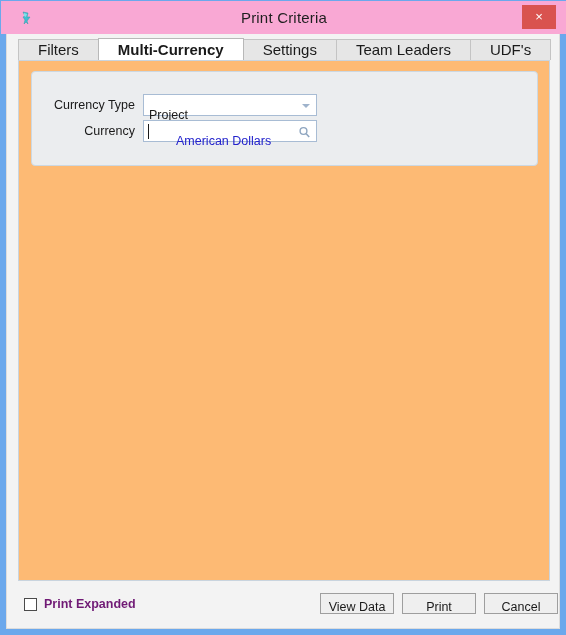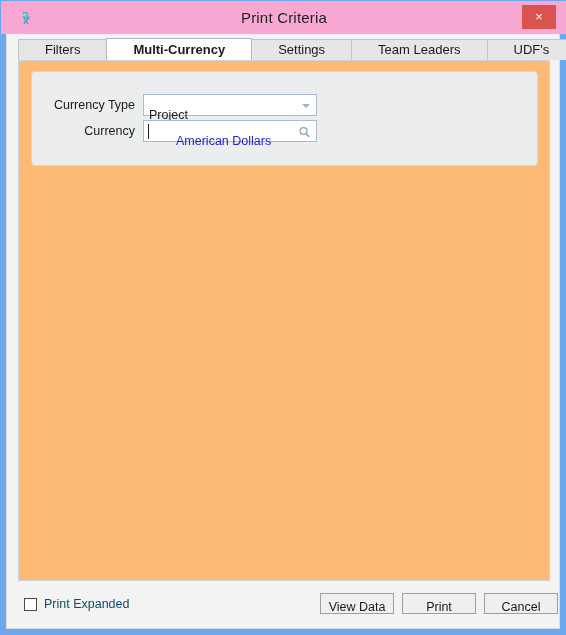--- a/index.html
+++ b/index.html
@@ -65,22 +65,22 @@
   .tabstrip {
     position: absolute;
     left: 11px; top: 33px;
     width: 532px; height: 21px;
     display: flex;
     align-items: flex-end;
   }
   .tab {
     height: 21px;
     line-height: 20px;
-    padding: 0 26px;
-    font-size: 13px;
+    padding: 0 19px;
+    font-size: 15px;
     color: #1a1a1a;
     background: #e6e6e6;
     border: 1px solid #c4c4c4;
     border-bottom: none;
     margin-right: -1px;
     cursor: pointer;
     white-space: nowrap;
   }
   .tab.active {
     background: #ffffff;
@@ -182,22 +182,23 @@
     cursor: pointer;
   }
   .chk-box {
     width: 13px; height: 13px;
     background: #ffffff;
     border: 1px solid #4a4a4a;
     margin-right: 7px;
   }
   .chk-label {
     font-size: 12.5px;
-    color: #0c4a6e;
-    white-space: nowrap;
+    color: #701a75;
+    white-space: nowrap;
+    font-weight: bold;
   }
   .btn {
     position: absolute;
     top: 587px;
     height: 21px;
     width: 74px;
     background: #efefef;
     border: 1px solid #9e9e9e;
     font-size: 12.5px;
     color: #1a1a1a;

